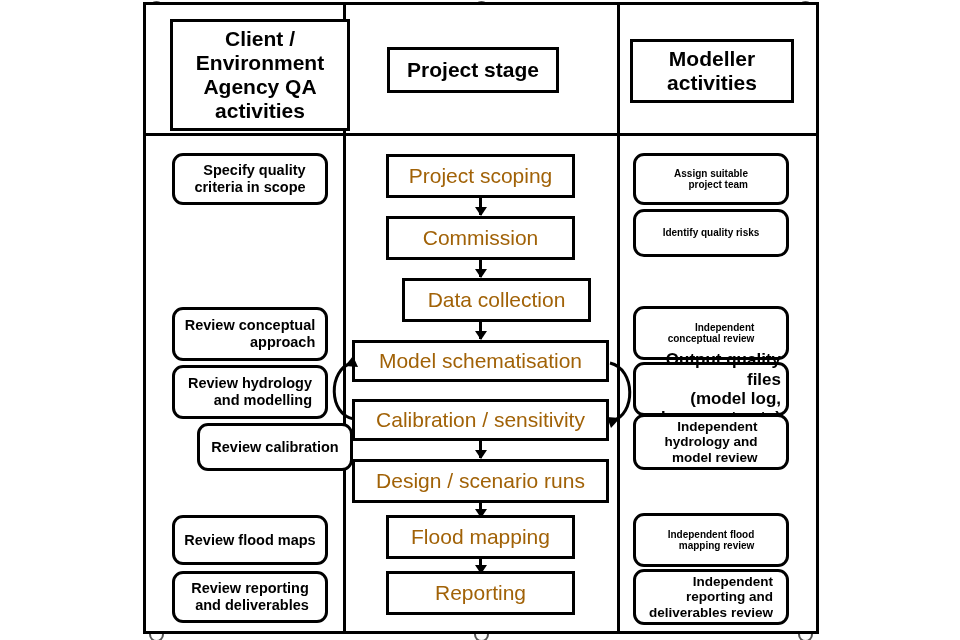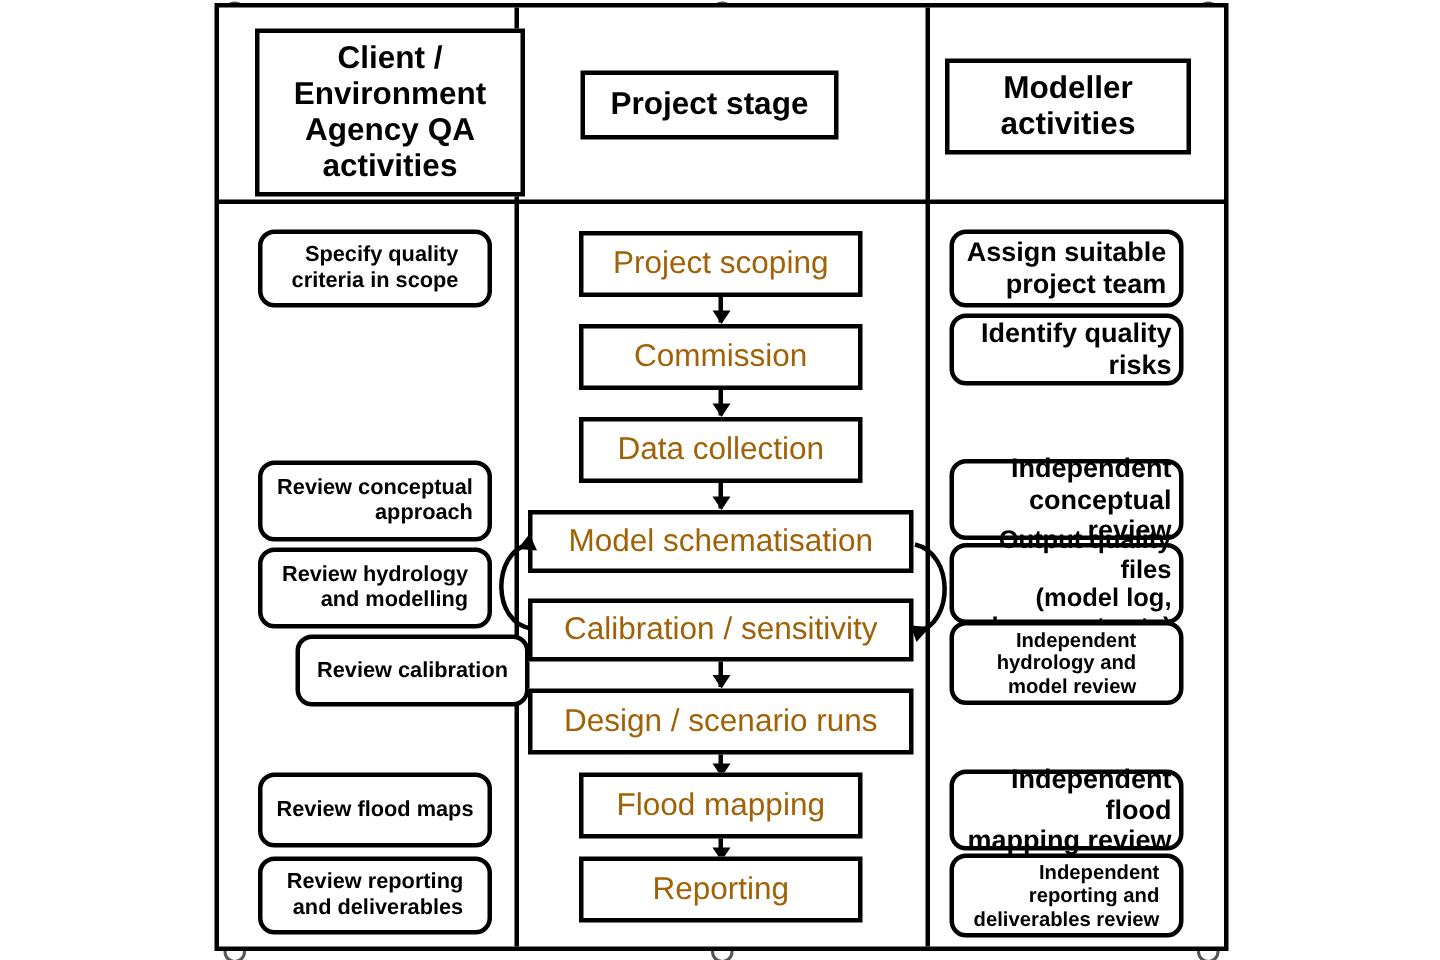--- a/index.html
+++ b/index.html
@@ -110,21 +110,21 @@
     padding: 0 5px;
   }
 
   .hdr-left   { left: 24px;  top: 14px;  width: 180px; height: 112px; font-size: 21px; }
   .hdr-mid    { left: 241px; top: 42px;  width: 172px; height: 46px;  font-size: 21px; }
   .hdr-right  { left: 484px; top: 34px;  width: 164px; height: 64px;  font-size: 21px; }
 
   
   .lc { left: 26px; width: 156px; font-size: 14.5px; }
   
-  .rc { left: 487px; width: 156px; font-size: 18px; }
+  .rc { left: 487px; width: 156px; font-size: 10px; }
 
   
   .arrow {
     position: absolute;
     width: 3px;
     background: #000000;
   }
   .arrow::after {
     content: "";
     position: absolute;
@@ -187,21 +187,21 @@
 
     <div class="side-box lc" style="top:566px; height:52px;">Review reporting
 and deliverables</div>
 
     <div class="stage-box" style="left:240px; top:149px; width:189px; height:44px;">Project scoping</div>
     <div class="arrow" style="left:333px; top:193px; height:17px;"></div>
 
     <div class="stage-box" style="left:240px; top:211px; width:189px; height:44px;">Commission</div>
     <div class="arrow" style="left:333px; top:255px; height:17px;"></div>
 
-    <div class="stage-box" style="left:240px; top:273px; width:189px; height:44px;">Data collection</div>
+    <div class="stage-box" style="left:256px; top:273px; width:189px; height:44px;">Data collection</div>
     <div class="arrow" style="left:333px; top:317px; height:17px;"></div>
 
     <div class="stage-box" style="left:206px; top:394px; width:257px; height:42px;">Calibration / sensitivity</div>
 
     <div class="stage-box" style="left:206px; top:335px; width:257px; height:42px;">Model schematisation</div>
     <div class="arrow" style="left:333px; top:436px; height:17px;"></div>
 
     <div class="stage-box" style="left:206px; top:454px; width:257px; height:44px;">Design / scenario runs</div>
     <div class="arrow" style="left:333px; top:498px; height:14px;"></div>
 

